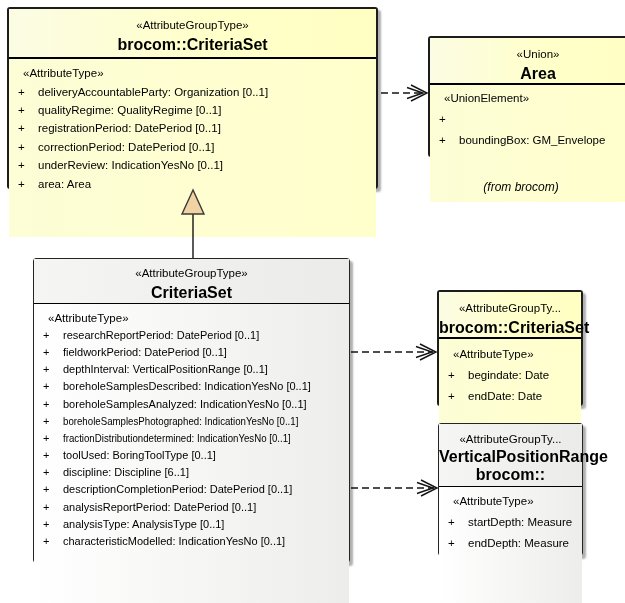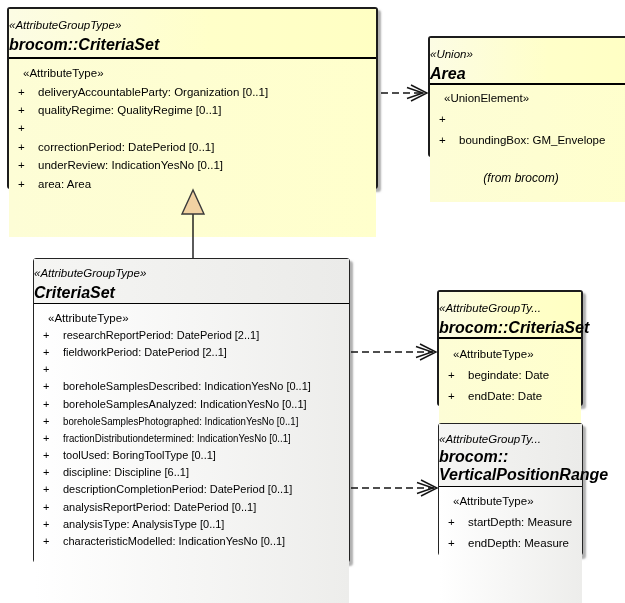--- a/index.html
+++ b/index.html
@@ -7,21 +7,21 @@
     position:relative;width:625px;height:603px;overflow:hidden;
     font-family:"Liberation Sans",sans-serif;color:#000;background:#ffffff;
   }
   .box{
     position:absolute;box-sizing:border-box;border-radius:3px;
     box-shadow:3px 3px 2px rgba(150,150,150,0.75);
   }
   .box.yellow{border:2px solid #1c1c1c;}
   .box.gray{border:1.5px solid #242424;}
   .hdr{
-    box-sizing:border-box;text-align:left;padding-top:7px;line-height:19px;font-style:italic;
+    box-sizing:border-box;text-align:center;padding-top:7px;line-height:19px;
   }
   .yellow .hdr{background:linear-gradient(90deg,#fcfce4 0%,#ffffc9 55%,#ffffc3 100%);border-bottom:2px solid #000;}
   .gray   .hdr{background:linear-gradient(90deg,#f5f5f3 0%,#ebebe9 100%);border-bottom:1.5px solid #000;}
   .stereo{font-size:11.5px;}
   .cname{font-size:16px;font-weight:bold;}
   .rows{box-sizing:border-box;height:100%;}
   .yellow .rows{background:linear-gradient(90deg,#fdfdd6 0%,#ffffcc 100%);}
   .gray   .rows{background:linear-gradient(90deg,#ffffff 0%,#ededeb 100%);}
   .section-label{padding-left:14px;font-size:11.5px;}
   .row{display:flex;align-items:center;font-size:11.5px;white-space:nowrap;}
@@ -46,21 +46,21 @@
   #box-d{left:437px;top:290px;width:146px;height:116px;}
   #box-d .hdr{height:47px;}
   #box-d .rows{padding-top:4px;}
   #box-d .rows > div{height:21px;display:flex;align-items:center;}
   #box-e{left:438px;top:423px;width:145px;height:133px;}
   #box-e .hdr{height:63px;padding-top:6px;line-height:18px;}
   #box-e .rows{padding-top:3px;}
   #box-e .rows > div{height:21px;display:flex;align-items:center;}
   .section-label{width:100%;}
   .caption{
-    position:absolute;left:428px;top:171px;width:186px;text-align:center;
+    position:absolute;left:428px;top:180px;width:186px;text-align:center;
     font-size:12px;font-style:italic;
   }
   #connectors{position:absolute;left:0;top:0;width:625px;height:603px;pointer-events:none;}
 </style>
 </head>
 <body>
 
 <div id="canvas">
 
   <div class="box yellow" id="box-a">
@@ -75,20 +75,21 @@
       <div class="row">
           <span class="vis">+</span>
           <span class="txt">deliveryAccountableParty: Organization [0..1]</span>
         </div>
       <div class="row">
           <span class="vis">+</span>
           <span class="txt">qualityRegime: QualityRegime [0..1]</span>
         </div>
       <div class="row">
           <span class="vis">+</span>
+          <span class="txt">registrationPeriod: DatePeriod [0..1]</span>
         </div>
       <div class="row">
           <span class="vis">+</span>
           <span class="txt">correctionPeriod: DatePeriod [0..1]</span>
         </div>
       <div class="row">
           <span class="vis">+</span>
           <span class="txt">underReview: IndicationYesNo [0..1]</span>
         </div>
       <div class="row">
@@ -122,28 +123,29 @@
     <div class="hdr">
       <div class="stereo">«AttributeGroupType»</div>
       <div class="cname">CriteriaSet</div>
     </div>
     <div class="rows">
       <div>
           <span class="section-label">«AttributeType»</span>
         </div>
       <div class="row">
           <span class="vis">+</span>
-          <span class="txt">researchReportPeriod: DatePeriod [2..1]</span>
-        </div>
-      <div class="row">
-          <span class="vis">+</span>
-          <span class="txt">fieldworkPeriod: DatePeriod [2..1]</span>
-        </div>
-      <div class="row">
-          <span class="vis">+</span>
+          <span class="txt">researchReportPeriod: DatePeriod [0..1]</span>
+        </div>
+      <div class="row">
+          <span class="vis">+</span>
+          <span class="txt">fieldworkPeriod: DatePeriod [0..1]</span>
+        </div>
+      <div class="row">
+          <span class="vis">+</span>
+          <span class="txt">depthInterval: VerticalPositionRange [0..1]</span>
         </div>
       <div class="row">
           <span class="vis">+</span>
           <span class="txt">boreholeSamplesDescribed: IndicationYesNo [0..1]</span>
         </div>
       <div class="row">
           <span class="vis">+</span>
           <span class="txt">boreholeSamplesAnalyzed: IndicationYesNo [0..1]</span>
         </div>
       <div class="row squash">
@@ -197,22 +199,22 @@
       <div class="row">
           <span class="vis">+</span>
           <span class="txt">endDate: Date</span>
         </div>
     </div>
   </div>
 
   <div class="box gray" id="box-e">
     <div class="hdr">
       <div class="stereo">«AttributeGroupTy...</div>
+      <div class="cname">VerticalPositionRange</div>
       <div class="cname">brocom::</div>
-      <div class="cname">VerticalPositionRange</div>
     </div>
     <div class="rows">
       <div>
           <span class="section-label">«AttributeType»</span>
         </div>
       <div class="row">
           <span class="vis">+</span>
           <span class="txt">startDepth: Measure</span>
         </div>
       <div class="row">

